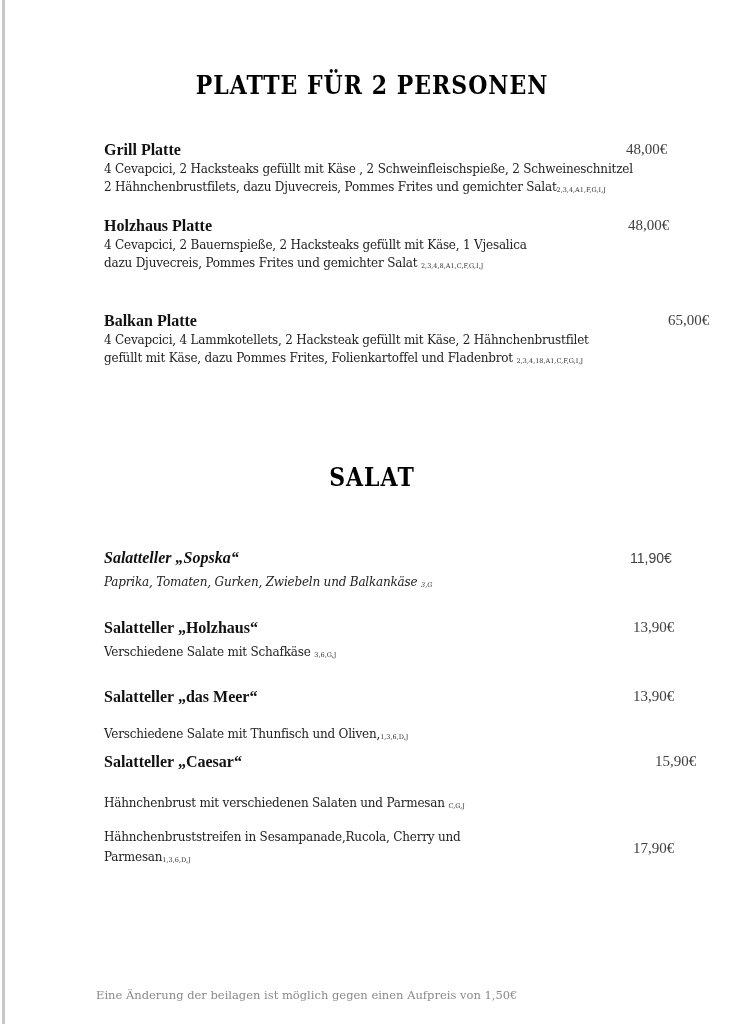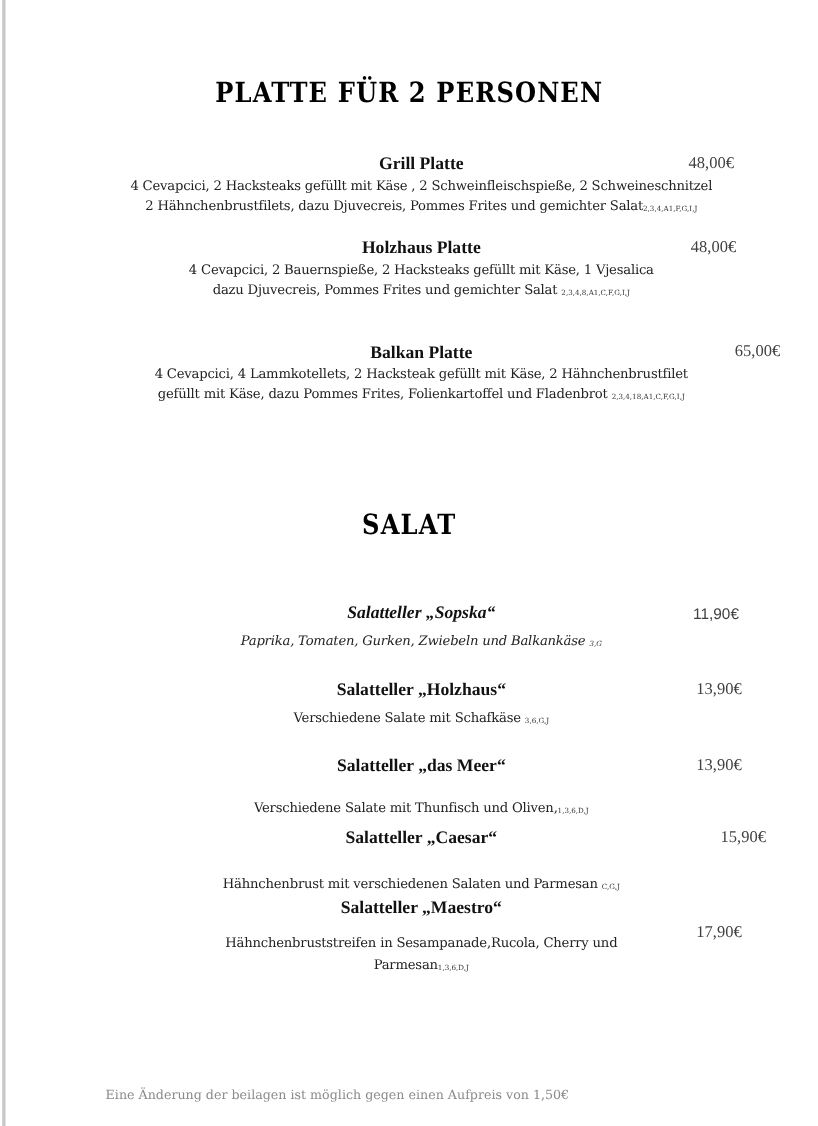--- a/index.html
+++ b/index.html
@@ -7,21 +7,21 @@
       width: 744px; height: 1024px; background: #ffffff; position: relative; overflow: hidden;
       font-family: "DejaVu Serif", serif; color: #1a1a1a;
     }
     .left-rule { position: absolute; left: 2px; top: 0; width: 3px; height: 1024px; background: #c8c8c8; }
     .section-title {
       position: absolute; left: 0; width: 744px; text-align: center;
       font-family: "DejaVu Serif", serif; font-weight: bold; letter-spacing: 1px;
       color: #000; text-transform: uppercase;
       transform: scaleY(1.15);
     }
-    .item { position: absolute; left: 88px; width: 590px; text-align: center; }
+    .item { position: absolute; left: 104px; width: 590px; }
     .name { font-family: "Liberation Serif", serif; font-weight: bold; font-size: 16px; color: #111; line-height: 20px; }
     .price { position: absolute; font-family: "Liberation Serif", serif; font-size: 15px; color: #404040; }
     .price.sans { font-family: "Liberation Sans", sans-serif; font-size: 14px; }
     .desc { font-family: "DejaVu Serif", serif; font-size: 12px; color: #222; line-height: 18px; letter-spacing: -0.2px; }
     .allergen { font-size: 6.5px; color: #333; vertical-align: -1px; letter-spacing: 0; }
     .footer-note {
       position: absolute; left: 96px; top: 988px;
       font-family: "DejaVu Serif", serif; font-size: 11.5px; color: #8a8a8a;
     }
   </style>
@@ -87,21 +87,20 @@
 
 <div class="item" style="top:752px;">
   <div class="name">Salatteller „Caesar“</div>
   <div class="desc" style="margin-top:22px;">
     <span>Hähnchenbrust mit verschiedenen Salaten und Parmesan </span><span class="allergen">C,G,J</span>
   </div>
 </div>
 <div class="price" style="left:639px;top:753px;margin-left:16px;">15,90€</div>
 
 <div class="item" style="top:816px;">
-  <div class="name">Salatteller „Maestro“</div>
   <div class="desc" style="margin-top:11px;line-height:20px;">
     <div>Hähnchenbruststreifen in Sesampanade,Rucola, Cherry und</div>
     <div><span>Parmesan</span><span class="allergen">1,3,6,D,J</span></div>
   </div>
 </div>
 <div class="price" style="left:633px;top:840px;">17,90€</div>
 
 <div class="footer-note">Eine Änderung der beilagen ist möglich gegen einen Aufpreis von 1,50€</div>
 
 </body></html>

